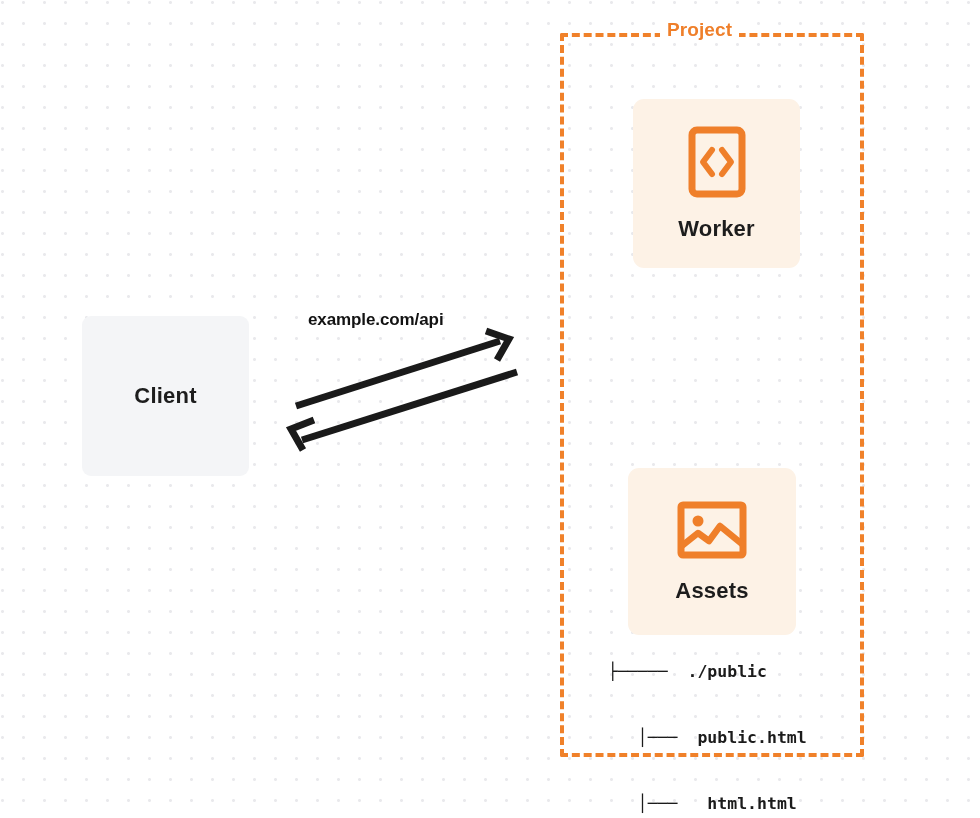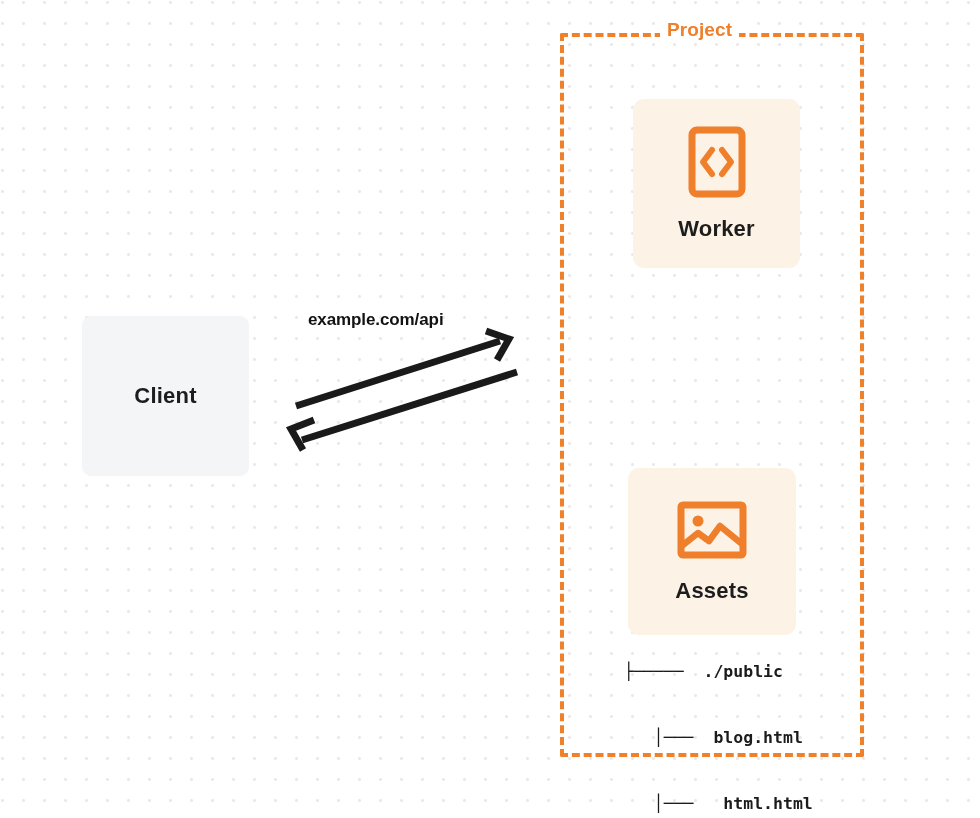--- a/index.html
+++ b/index.html
@@ -131,21 +131,20 @@
     top: 617px;
     font-family: "DejaVu Sans Mono", "Liberation Mono", monospace;
     font-size: 16.5px;
     font-weight: bold;
     line-height: 22px;
     color: #1b1b1b;
     white-space: pre;
   }
   .tree-row {
     display: block;
-    margin-left: 16px;
   }
 </style>
 </head>
 <body>
 
 <div id="canvas">
 
   <div class="client-box">
     <span class="client-label">Client</span>
   </div>
@@ -185,18 +184,18 @@
         <rect x="4" y="5" width="62" height="50" rx="2" ry="2" fill="none" stroke="#ef7f2a" stroke-width="7"></rect>
         <circle cx="21" cy="21" r="5.5" fill="#ef7f2a"></circle>
         <polyline points="6,45 21,33 32,41 43,26 65,44" fill="none" stroke="#ef7f2a" stroke-width="6.5" stroke-linecap="round" stroke-linejoin="round"></polyline>
       </svg>
     </span>
     <span class="card-label">Assets</span>
   </div>
 
   <div class="file-tree">
     <span class="tree-row">├─────  ./public</span>
-    <span class="tree-row">   │───  blog.html</span>
+    <span class="tree-row">   │───  public.html</span>
     <span class="tree-row">   │───   html.html</span>
     
   </div>
 
 </div>
 
 </body></html>

